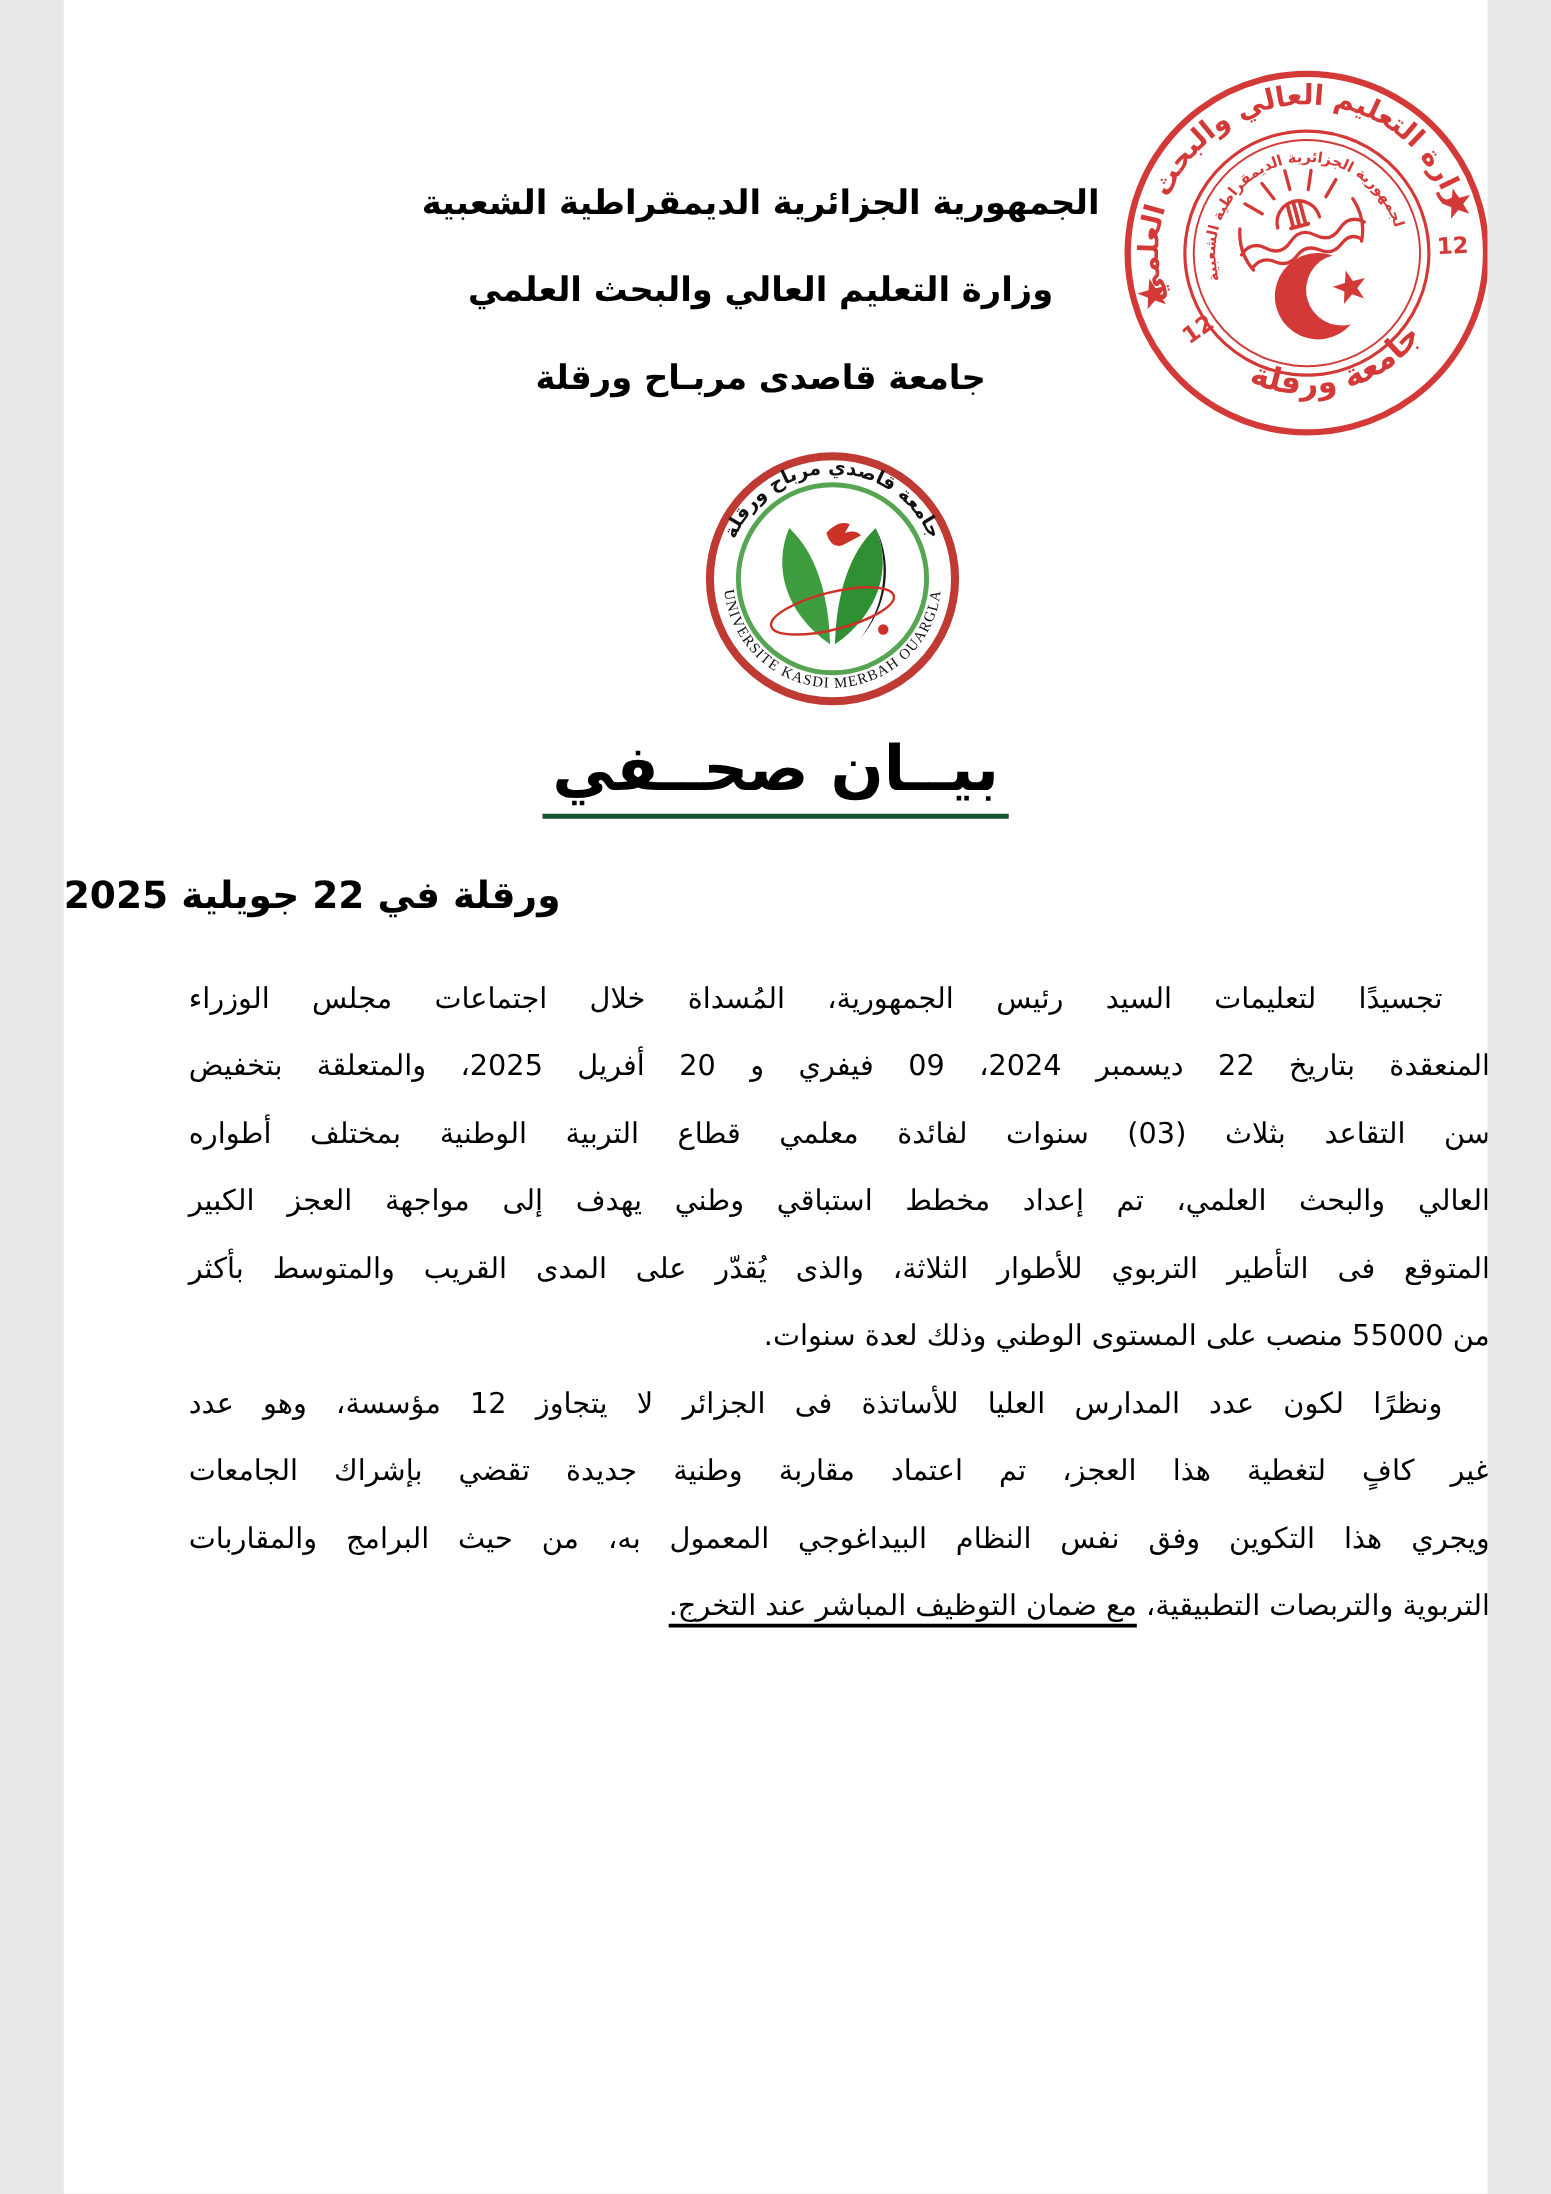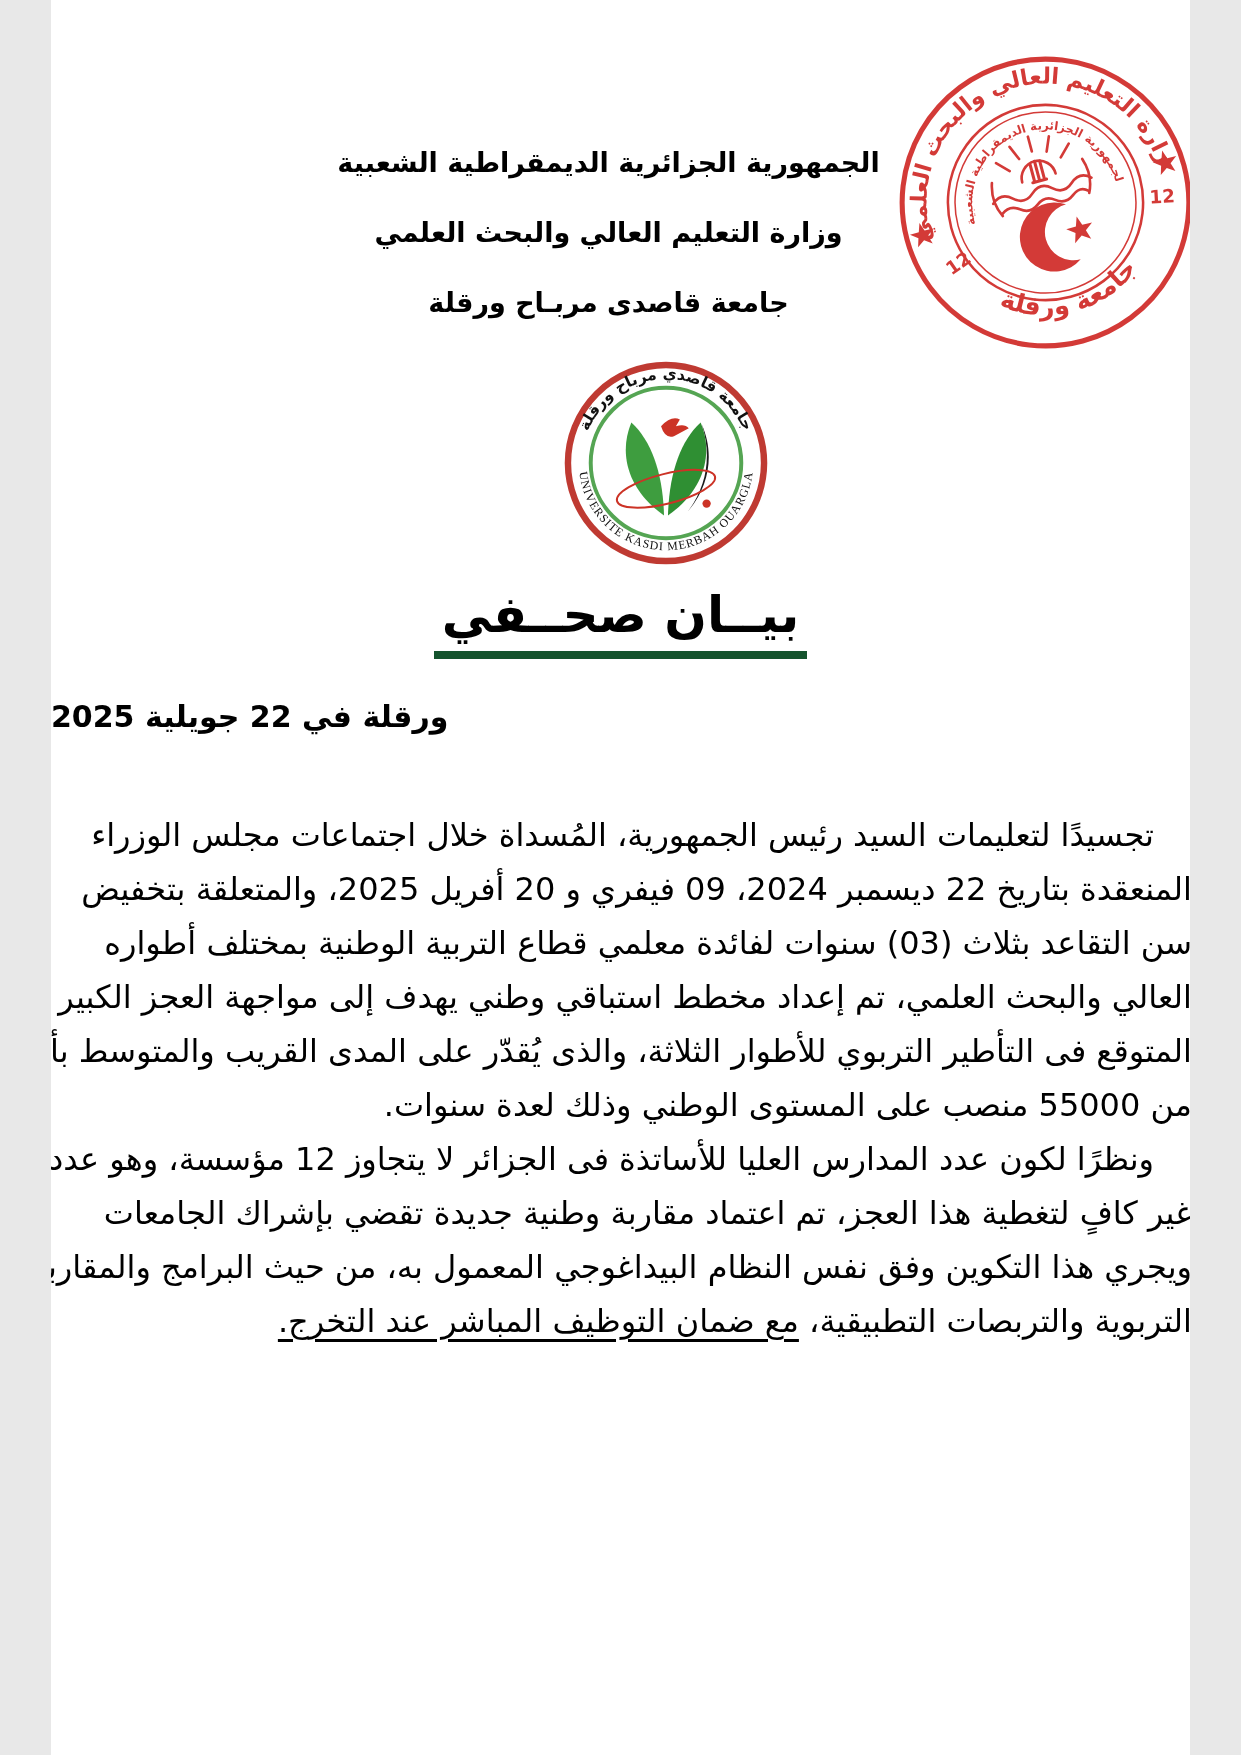--- a/index.html
+++ b/index.html
@@ -24,31 +24,31 @@
     position:absolute;left:842px;top:50px;width:305px;height:305px;
     mix-blend-mode:multiply;opacity:.9;
   }
   
   .logo{position:absolute;left:511px;top:357px;width:208px;height:212px;}
   
   .title-wrap{position:absolute;top:586px;left:0;width:100%;text-align:center;}
   .title-text{
     display:inline-block;direction:rtl;
     font-size:50px;font-weight:bold;letter-spacing:1px;
-    border-bottom:8px solid #14532d;padding:0 8px 7px 8px;
+    border-bottom:4px solid #14532d;padding:0 8px 7px 8px;
   }
   .date-line{
     position:absolute;top:699px;left:0;width:100%;
     text-align:left;direction:rtl;
     font-size:30px;font-weight:bold;
   }
   
   .body-text{
-    position:absolute;left:100px;top:808px;width:1041px;
-    direction:rtl;font-size:32px;line-height:54px;
+    position:absolute;left:100px;top:772px;width:1041px;
+    direction:rtl;font-size:23px;line-height:54px;
   }
   .bline{
     text-align:justify;text-align-last:justify;
     height:54px;white-space:nowrap;
   }
   .bline.indent{padding-right:38px;}
   .bline.end{text-align-last:right;white-space:normal;}
   .emph{
     font-weight:normal;
     text-decoration:underline;

